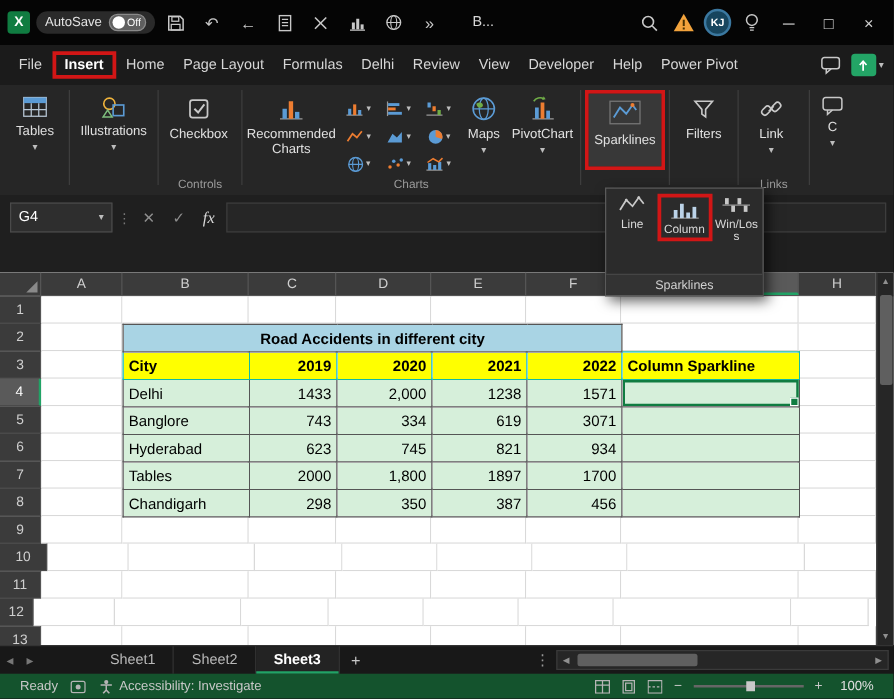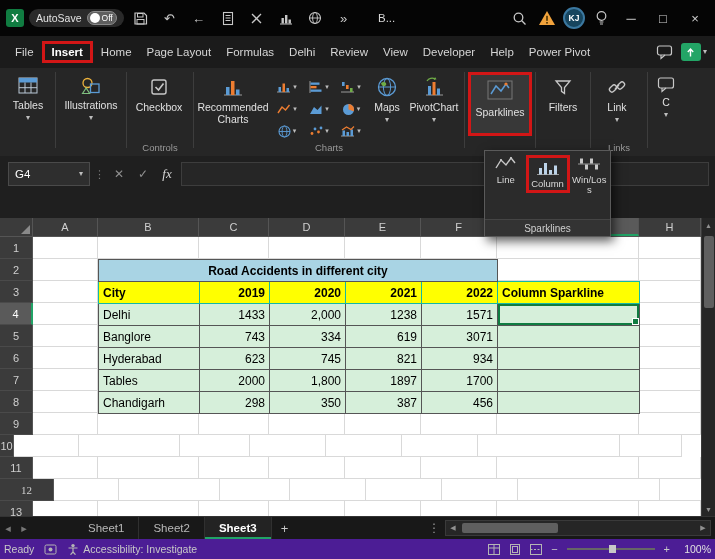--- a/index.html
+++ b/index.html
@@ -94,21 +94,21 @@
 #sheet-tabs{display:flex;height:100%;margin-left:42px;}
 .sheettab{height:100%;display:flex;align-items:center;padding:0 14px;color:#b8b8b8;font-size:11.5px;border-right:1px solid #303030;}
 .sheettab.active{color:#fff;font-weight:bold;background:#232323;box-shadow:inset 0 -2px 0 #21a366;}
 #addsheet{width:26px;text-align:center;color:#c8c8c8;font-size:13px;}
 #tabdots{position:absolute;left:428px;color:#999;font-size:12px;}
 #hscroll{position:absolute;left:445px;right:4px;top:3px;height:16px;background:#262626;border:1px solid #3a3a3a;display:flex;align-items:center;}
 #hscroll .arr{width:14px;text-align:center;font-size:7px;color:#909090;}
 #hthumb{position:absolute;left:16px;width:96px;height:10px;top:2px;background:#5f5f5f;border-radius:2px;}
 
 
-#statusbar{top:539px;height:20px;background:#4c1d95;display:flex;align-items:center;font-size:10.5px;color:#c8c8c8;padding:0 4px;gap:10px;}
+#statusbar{top:539px;height:20px;background:#14532d;display:flex;align-items:center;font-size:10.5px;color:#c8c8c8;padding:0 16px;gap:10px;}
 .sb-ico{display:flex;align-items:center;}
 #sb-right{margin-left:auto;display:flex;align-items:center;gap:9px;}
 .zoomtrack{width:88px;height:2px;background:#666;position:relative;}
 .zoomknob{position:absolute;left:42px;top:-3px;width:7px;height:8px;background:#c8c8c8;}
 .zsign{font-size:11px;color:#c8c8c8;}
 #zoomlabel{min-width:32px;text-align:right;color:#e0e0e0;}
 </style>
 </head>
 <body>
 
@@ -564,21 +564,21 @@
           <div class="gc" style="width: 65px;"></div>
           <div class="gc" style="width: 101px;"></div>
           <div class="gc" style="width: 70px;"></div>
           <div class="gc" style="width: 76px;"></div>
           <div class="gc" style="width: 76px;"></div>
           <div class="gc" style="width: 76px;"></div>
           <div class="gc" style="width: 142px;"></div>
           <div class="gc" style="width: 62px;"></div>
         </div>
         <div class="grow">
-          <div class="rn" style="width: 14px;">10</div>
+          <div class="rn" style="width: 38px;">10</div>
           <div class="gc" style="width: 65px;"></div>
           <div class="gc" style="width: 101px;"></div>
           <div class="gc" style="width: 70px;"></div>
           <div class="gc" style="width: 76px;"></div>
           <div class="gc" style="width: 76px;"></div>
           <div class="gc" style="width: 76px;"></div>
           <div class="gc" style="width: 142px;"></div>
           <div class="gc" style="width: 62px;"></div>
         </div>
         <div class="grow">
@@ -586,21 +586,21 @@
           <div class="gc" style="width: 65px;"></div>
           <div class="gc" style="width: 101px;"></div>
           <div class="gc" style="width: 70px;"></div>
           <div class="gc" style="width: 76px;"></div>
           <div class="gc" style="width: 76px;"></div>
           <div class="gc" style="width: 76px;"></div>
           <div class="gc" style="width: 142px;"></div>
           <div class="gc" style="width: 62px;"></div>
         </div>
         <div class="grow">
-          <div class="rn" style="width: 54px; font-family: Liberation Serif, serif;">12</div>
+          <div class="rn" style="width: 27px;">12</div>
           <div class="gc" style="width: 65px;"></div>
           <div class="gc" style="width: 101px;"></div>
           <div class="gc" style="width: 70px;"></div>
           <div class="gc" style="width: 76px;"></div>
           <div class="gc" style="width: 76px;"></div>
           <div class="gc" style="width: 76px;"></div>
           <div class="gc" style="width: 142px;"></div>
           <div class="gc" style="width: 62px;"></div>
         </div>
         <div class="grow">

